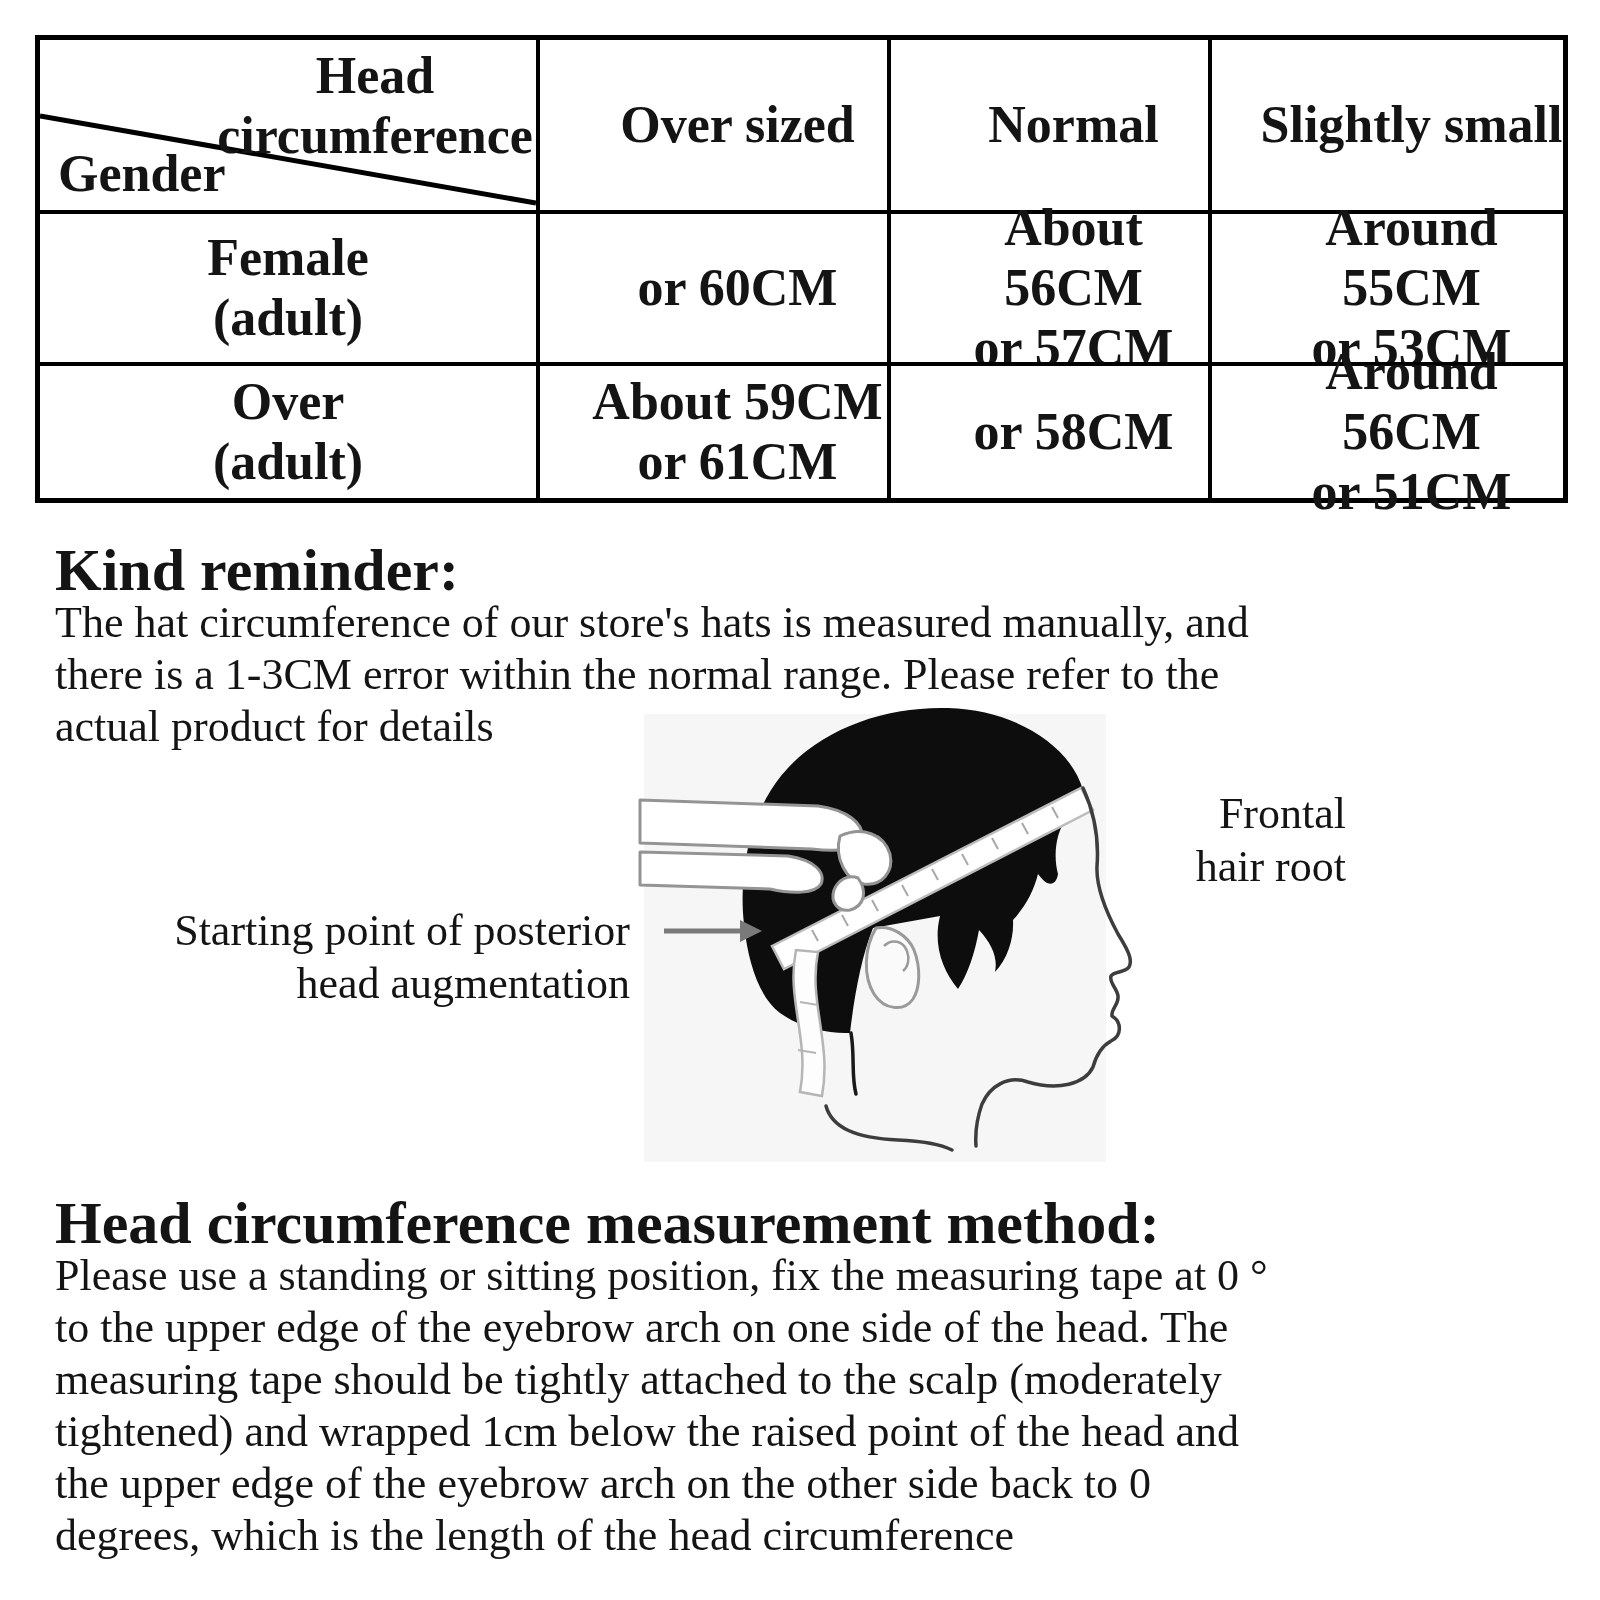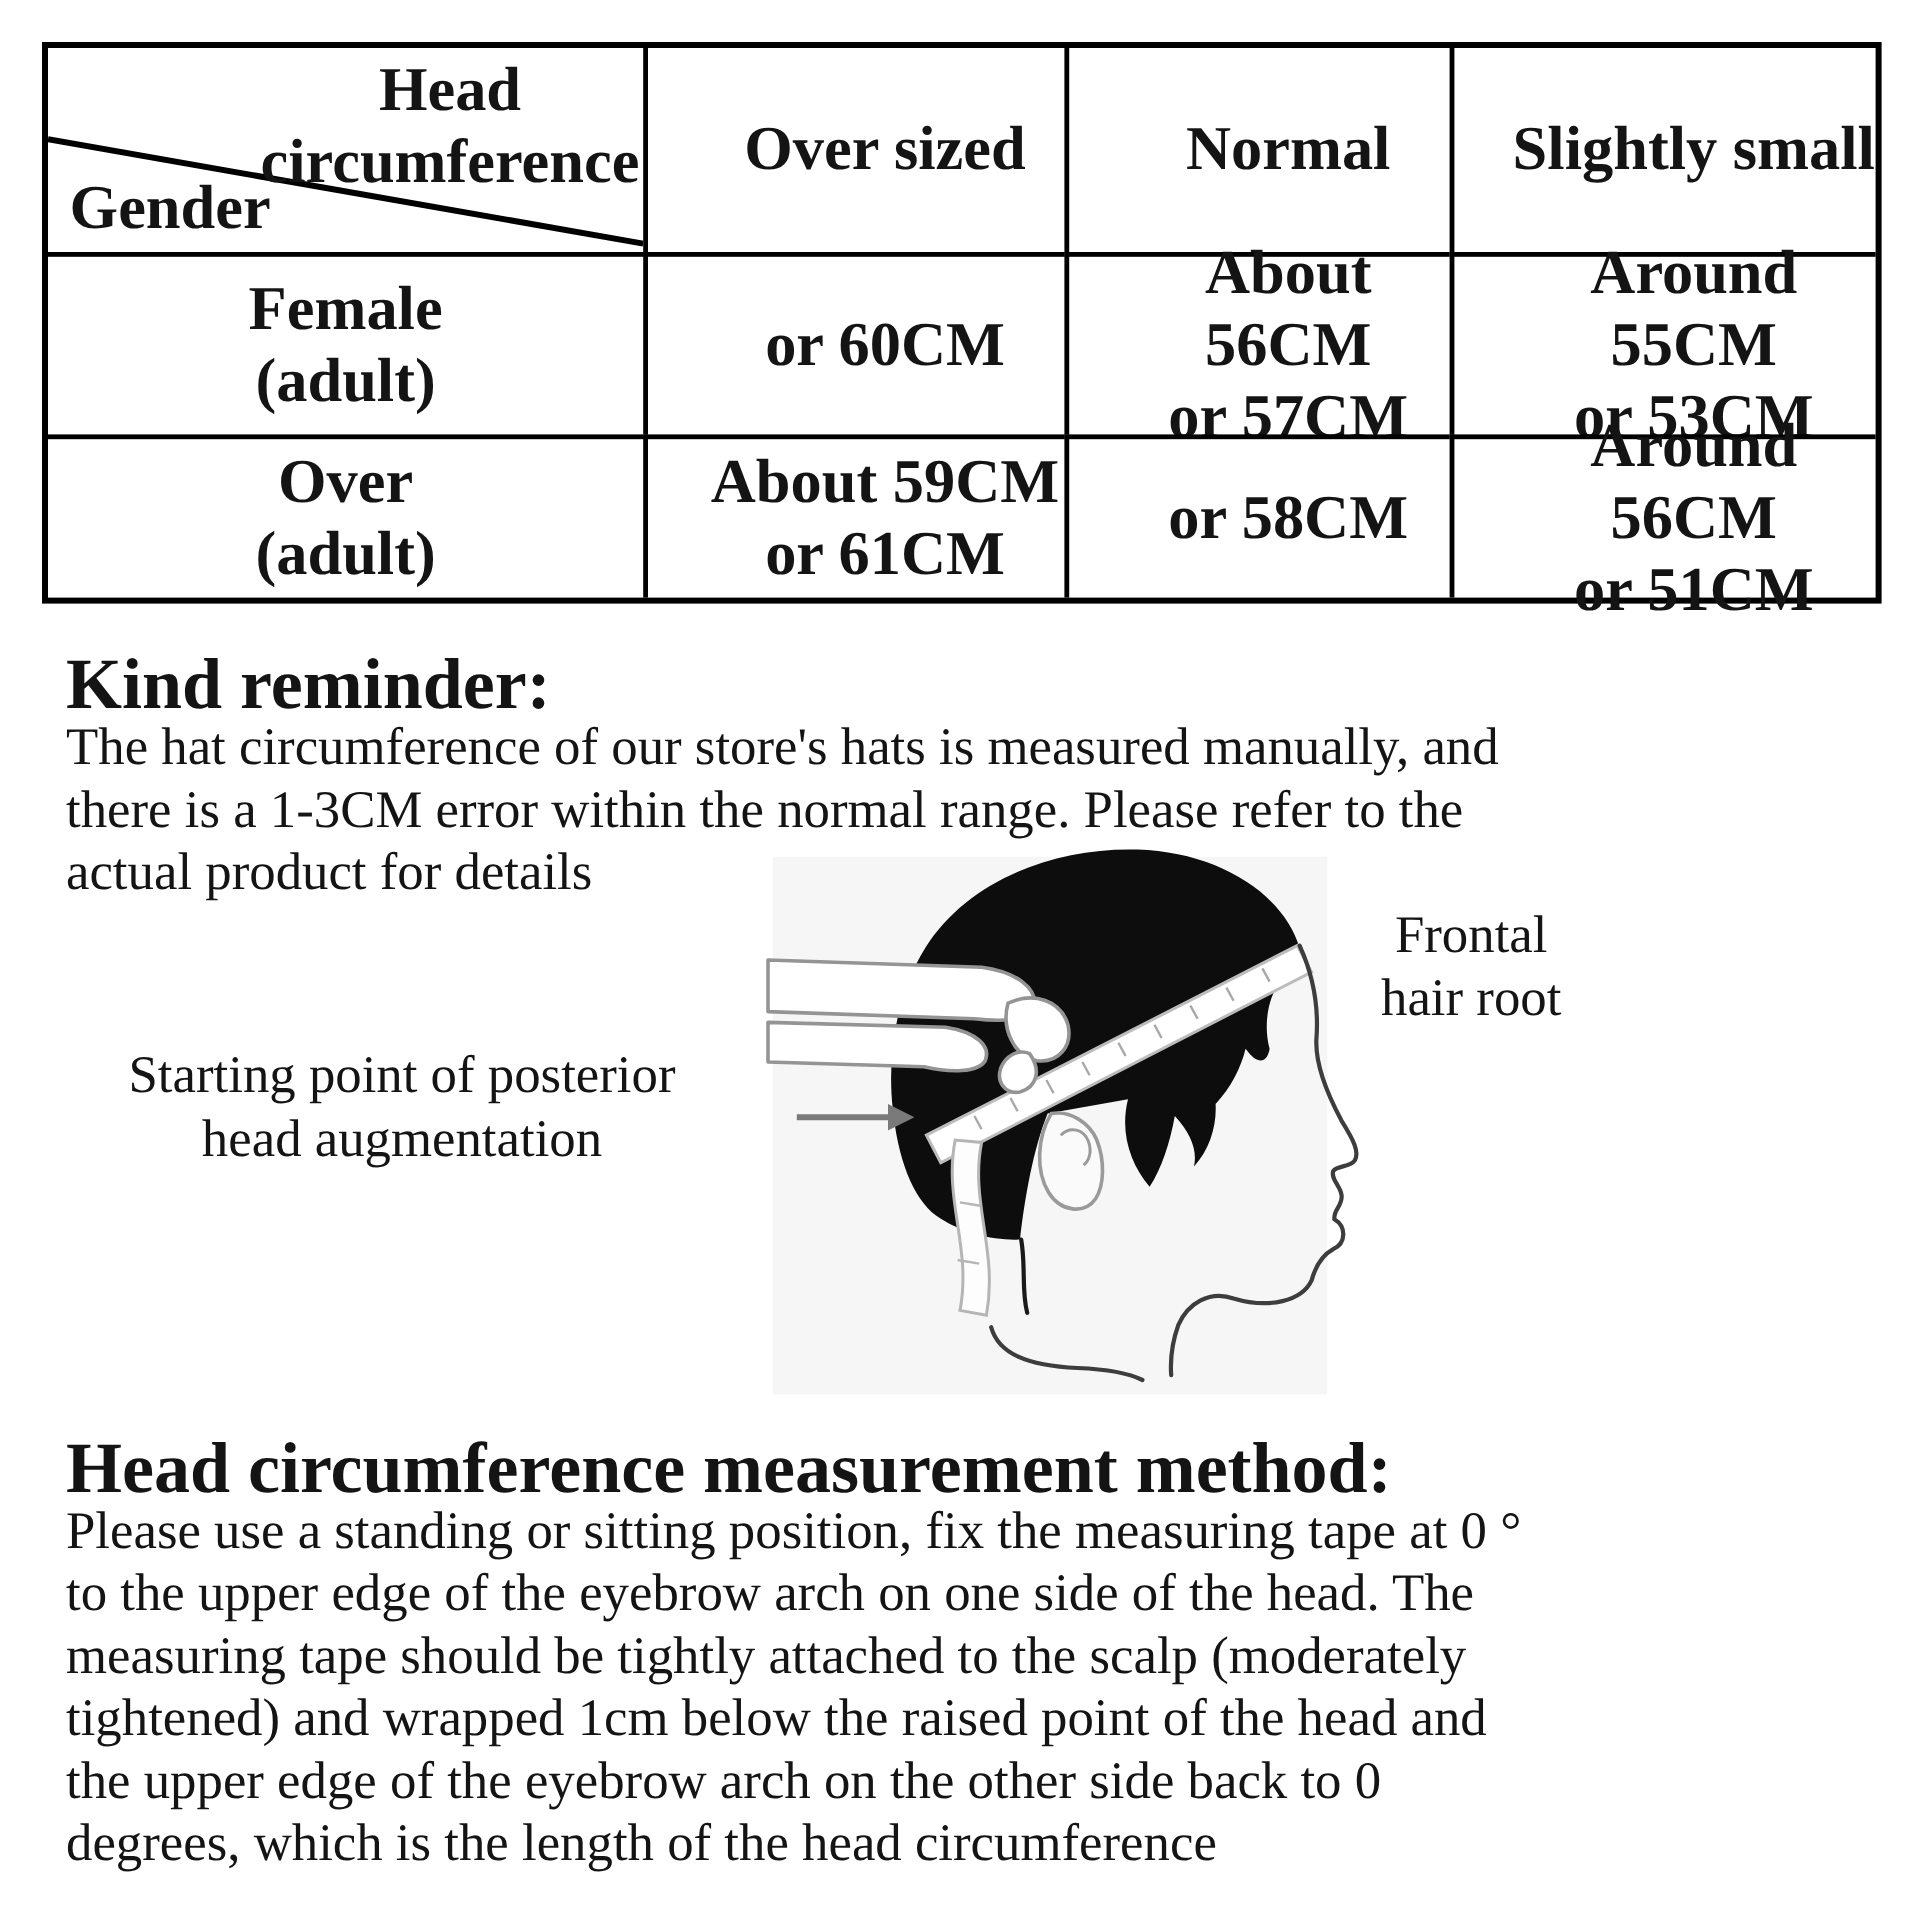--- a/index.html
+++ b/index.html
@@ -26,21 +26,21 @@
   .corner svg{position:absolute;left:0;top:0;width:100%;height:100%;}
   .corner .axis1{position:absolute;top:6px;right:2px;width:318px;text-align:center;}
   .corner .axis2{position:absolute;left:18px;bottom:6px;}
   
   .block{position:absolute;left:55px;}
   .block .head{font-weight:bold;font-size:60px;line-height:54px;}
   .block .line{font-size:44px;line-height:52px;white-space:nowrap;}
   #kind-reminder{top:543px;width:1500px;}
   #method{top:1196px;width:1500px;}
   
-  .illu-label{position:absolute;text-align:center;font-size:44px;line-height:53px;}
+  .illu-label{position:absolute;text-align:right;font-size:44px;line-height:53px;margin-top:35px;}
   #label-posterior{left:40px;top:869px;width:590px;}
   #label-frontal{left:1106px;top:752px;width:240px;}
   #head-art{position:absolute;left:598px;top:693px;}
 </style>
 </head>
 <body>
 
 <div class="size-table">
 
   <div class="cell corner">

